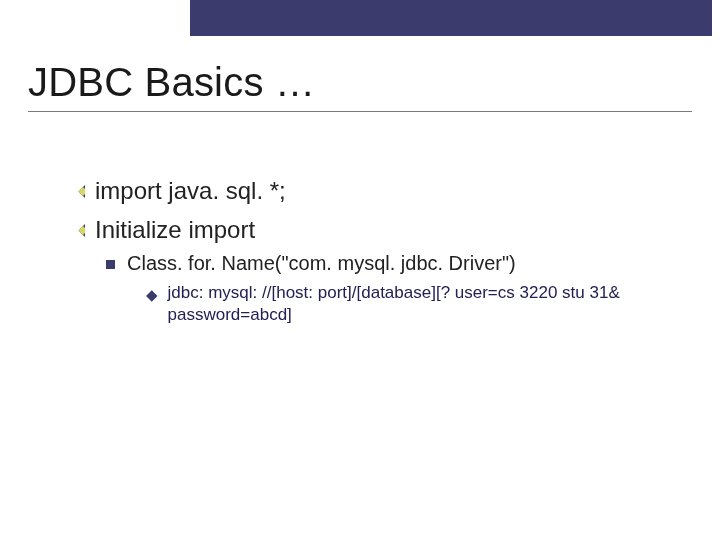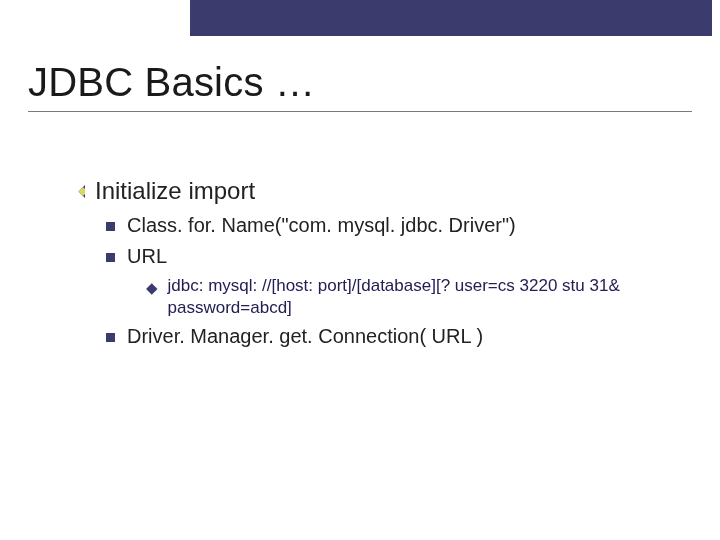--- a/index.html
+++ b/index.html
@@ -124,47 +124,48 @@
     <div class="bar"></div>
   </div>
 
   <div class="title-wrap">
     <h1 class="title">JDBC Basics …</h1>
     <hr class="title-rule">
   </div>
 
   <div class="content">
 
+    <div class="lvl1">
+      <span class="bullet">
+        <svg viewBox="0 0 13 13" width="13" height="13">
+          <rect x="6.5" y="-2.7" width="9.2" height="9.2" transform="rotate(45 6.5 6.5)" fill="#3b3b6d"></rect>
+          <rect x="6.5" y="0.2" width="6.3" height="6.3" transform="rotate(45 6.5 6.5)" fill="#d7d765"></rect>
+        </svg>
+      </span>
+      <span class="text">import java. sql. *;</span>
+    </div>
 
     <div class="lvl1">
       <span class="bullet">
         <svg viewBox="0 0 13 13" width="13" height="13">
           <rect x="6.5" y="-2.7" width="9.2" height="9.2" transform="rotate(45 6.5 6.5)" fill="#3b3b6d"></rect>
           <rect x="6.5" y="0.2" width="6.3" height="6.3" transform="rotate(45 6.5 6.5)" fill="#d7d765"></rect>
         </svg>
       </span>
       <span class="text">Initialize import</span>
     </div>
 
     <div class="lvl2">
       <span class="bullet"></span>
       <span class="text">Class. for. Name("com. mysql. jdbc. Driver")</span>
     </div>
 
 
-    <div class="lvl2">
-      <span class="bullet"></span>
-      <span class="text">URL</span>
-    </div>
 
     <div class="lvl3">
       <span class="bullet">◆</span>
       <span class="text">jdbc: mysql: //[host: port]/[database][? user=cs 3220 stu 31&amp; password=abcd]</span>
     </div>
 
-    <div class="lvl2">
-      <span class="bullet"></span>
-      <span class="text">Driver. Manager. get. Connection( URL )</span>
-    </div>
 
 
   </div>
 </div>
 
 </body></html>

